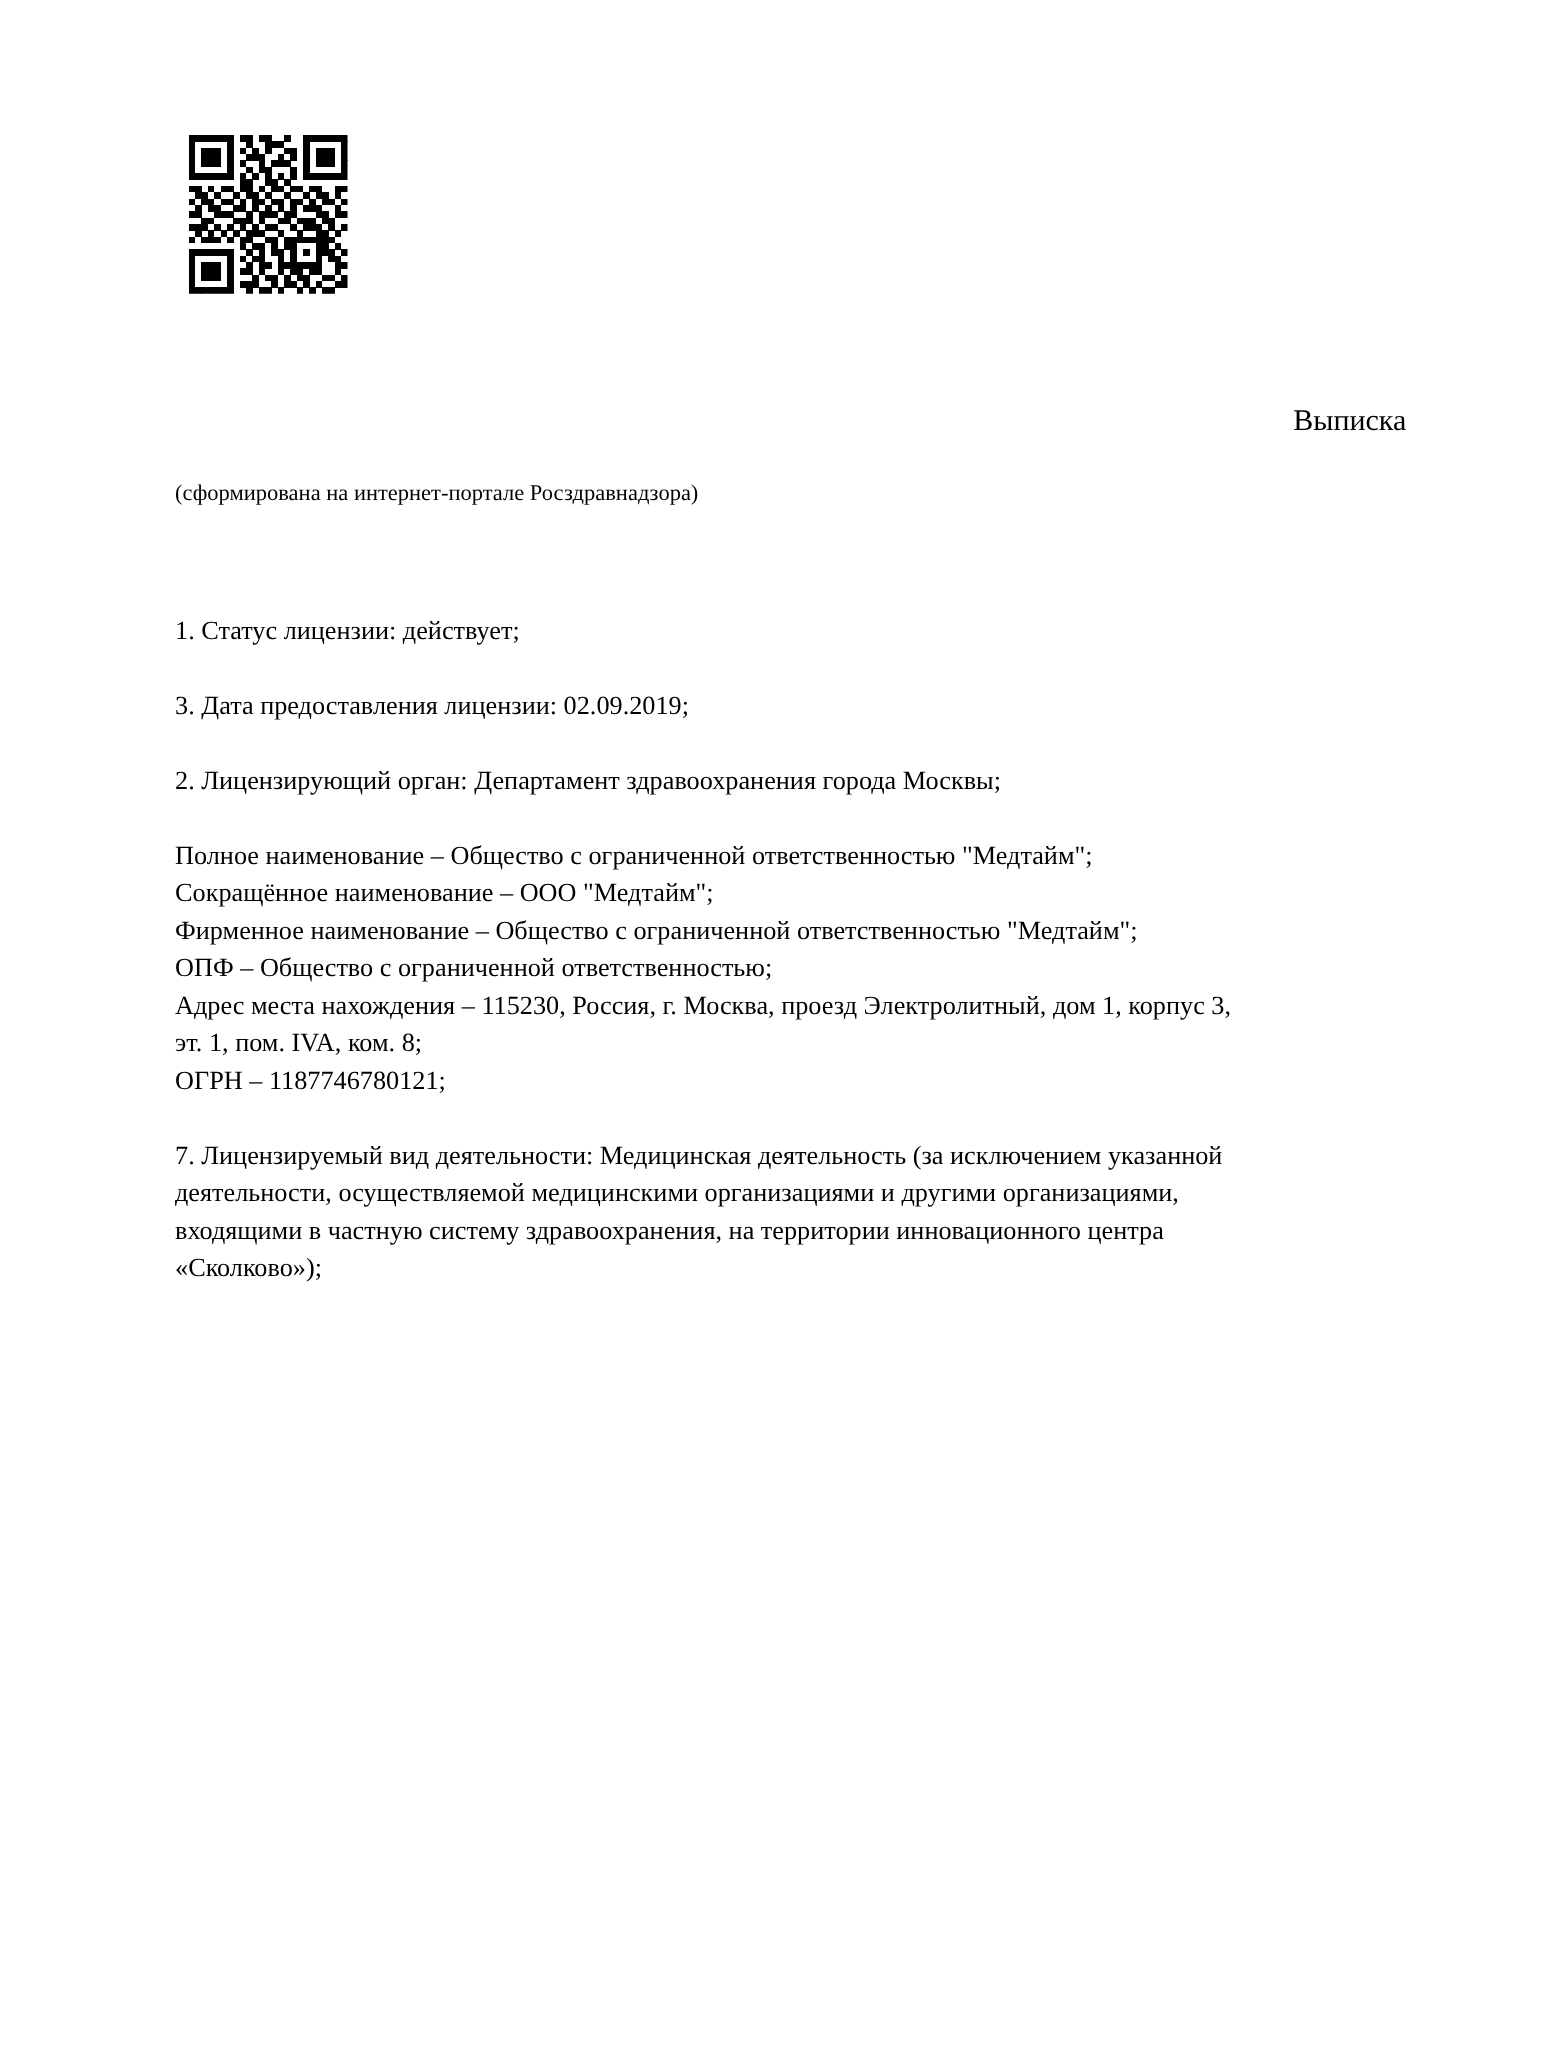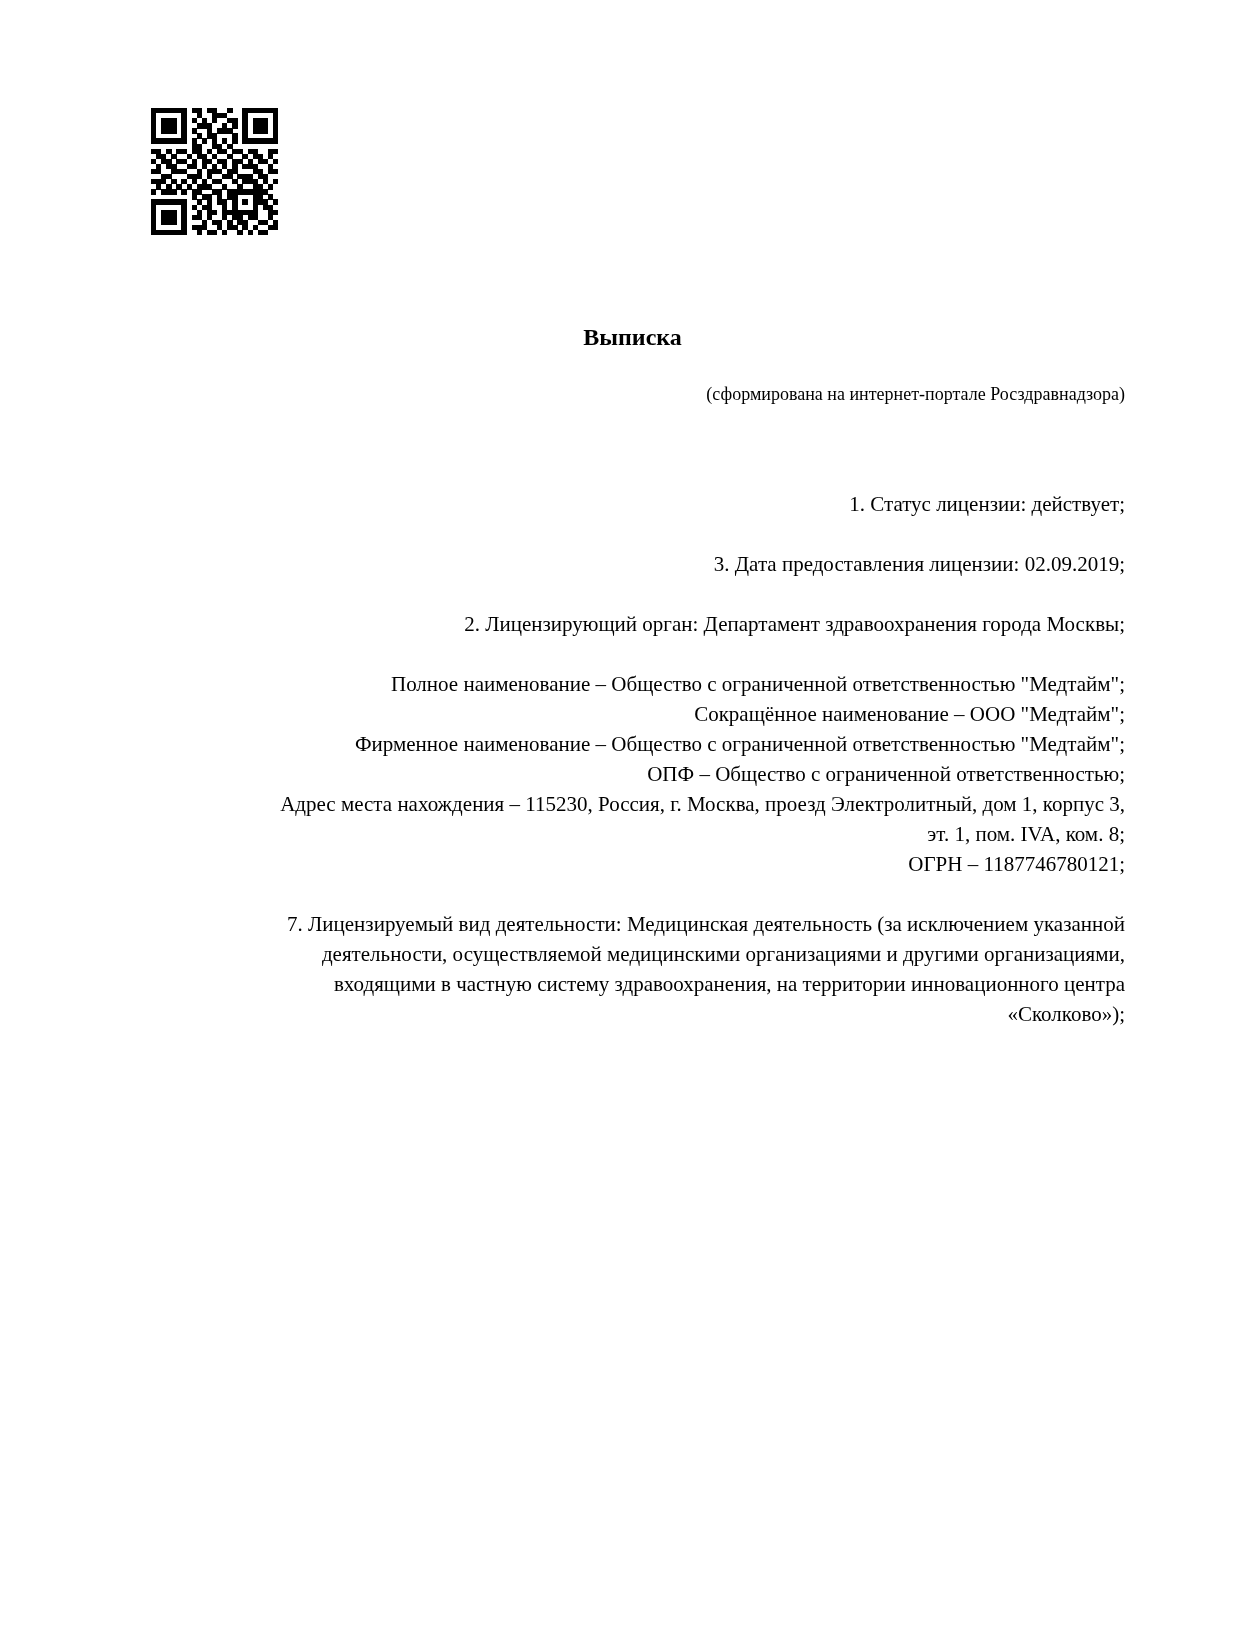--- a/index.html
+++ b/index.html
@@ -24,38 +24,37 @@
     height: 127px;
   }
   .content {
     position: absolute;
     left: 140px;
     top: 322px;
     width: 985px;
   }
   .title {
     margin: 0;
-    text-align: center;
+    text-align: right;
     font-size: 24px;
-    font-weight: bold;
+    font-weight: normal;
     line-height: 31px;
   }
   .title-line { display: block; }
   .note {
     margin-top: 28px;
-    text-align: right;
     font-size: 18px;
     line-height: 26px;
   }
   .para {
     margin: 0 0 30px 0;
     font-size: 21px;
     line-height: 30px;
     white-space: pre;
-    text-align: right;
+    text-align: left;
   }
   .para.first { margin-top: 82px; }
 </style>
 </head>
 <body>
 
 <div class="page">
 
   <svg class="qr" xmlns="http://www.w3.org/2000/svg" shape-rendering="crispEdges" viewBox="0 0 25 25">
       <rect x="0" y="0" width="1.05" height="1.05" fill="#000000"></rect>

